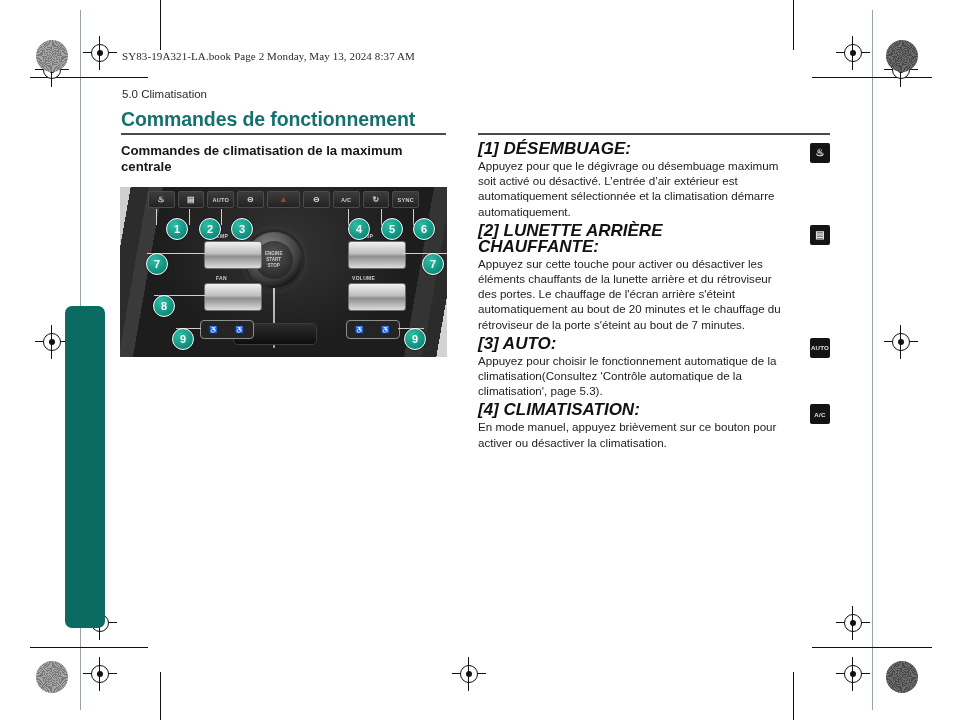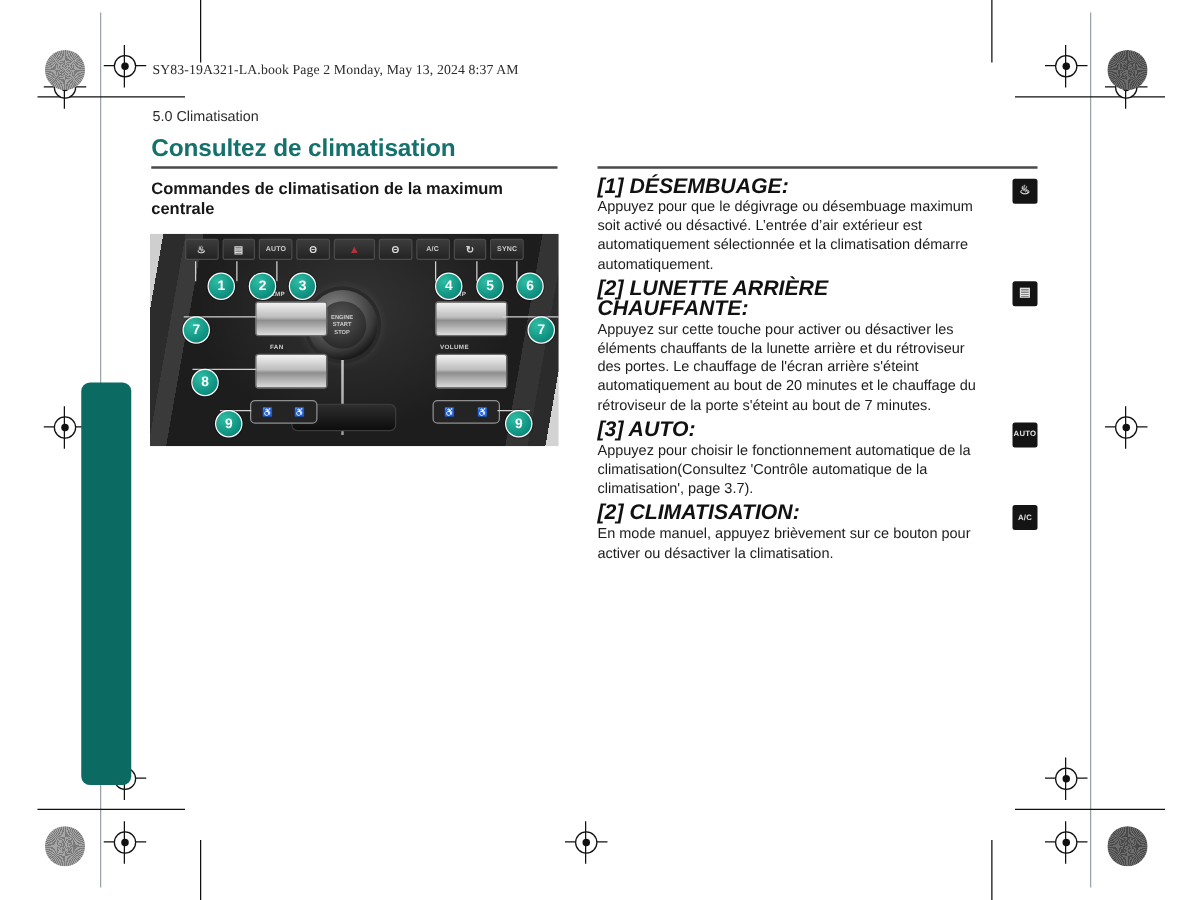--- a/index.html
+++ b/index.html
@@ -189,21 +189,21 @@
   <div class="density" style="left:36px;top:40px;"></div>
   <div class="density dark" style="left:886px;top:40px;"></div>
   <div class="density" style="left:36px;top:661px;"></div>
   <div class="density dark" style="left:886px;top:661px;"></div>
 
   <div class="thumb-tab"></div>
 
   <div class="slug">SY83-19A321-LA.book  Page 2  Monday, May 13, 2024  8:37 AM</div>
 
   <div class="chapter-label">5.0 Climatisation</div>
-  <div class="doc-title">Consultez de climatisation</div>
+  <div class="doc-title">Commandes de fonctionnement</div>
   <div class="rule left"></div>
   <div class="rule right"></div>
 
   <div class="subhead">Commandes de climatisation de la maximum centrale</div>
 
   <div class="figure">
     <div class="console"></div>
     <div class="panel-sheen"></div>
 
     <div class="btnbar">
@@ -297,24 +297,24 @@
       <div class="key-icon">
           <span class="gly">▤</span>
         </div>
       <p class="item-title">[2] LUNETTE ARRIÈRE CHAUFFANTE:</p>
       <p class="item-body">Appuyez sur cette touche pour activer ou désactiver les éléments chauffants de la lunette arrière et du rétroviseur des portes. Le chauffage de l'écran arrière s'éteint automatiquement au bout de 20 minutes et le chauffage du rétroviseur de la porte s'éteint au bout de 7 minutes.</p>
     </div>
 
     <div class="item">
       <div class="key-icon">AUTO</div>
       <p class="item-title">[3] AUTO:</p>
-      <p class="item-body">Appuyez pour choisir le fonctionnement automatique de la climatisation(Consultez 'Contrôle automatique de la climatisation', page 3.7).</p>
+      <p class="item-body">Appuyez pour choisir le fonctionnement automatique de la climatisation(Consultez 'Contrôle automatique de la climatisation', page 5.3).</p>
     </div>
 
     <div class="item">
       <div class="key-icon">A/C</div>
-      <p class="item-title">[2] CLIMATISATION:</p>
+      <p class="item-title">[4] CLIMATISATION:</p>
       <p class="item-body">En mode manuel, appuyez brièvement sur ce bouton pour activer ou désactiver la climatisation.</p>
     </div>
 
   </div>
 
 </div>
 
 </body></html>

